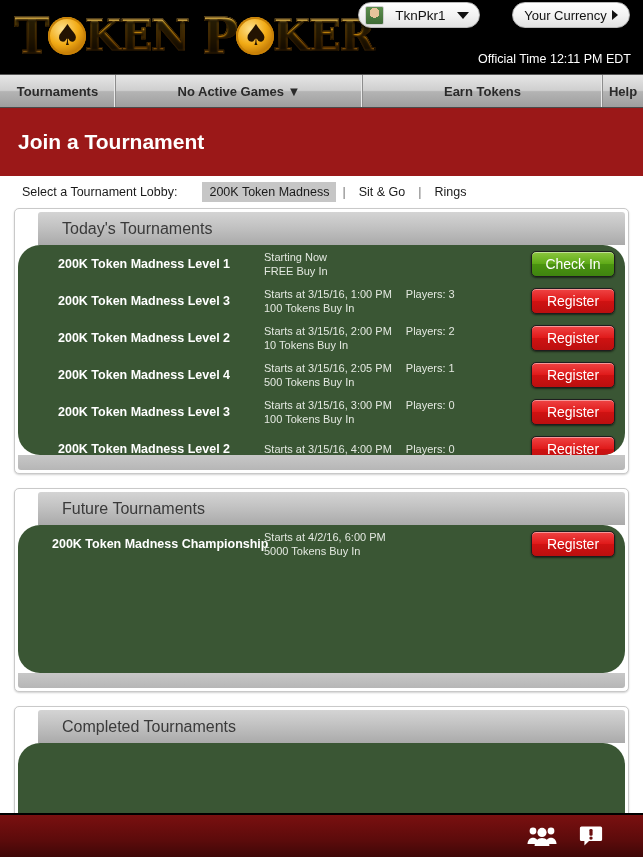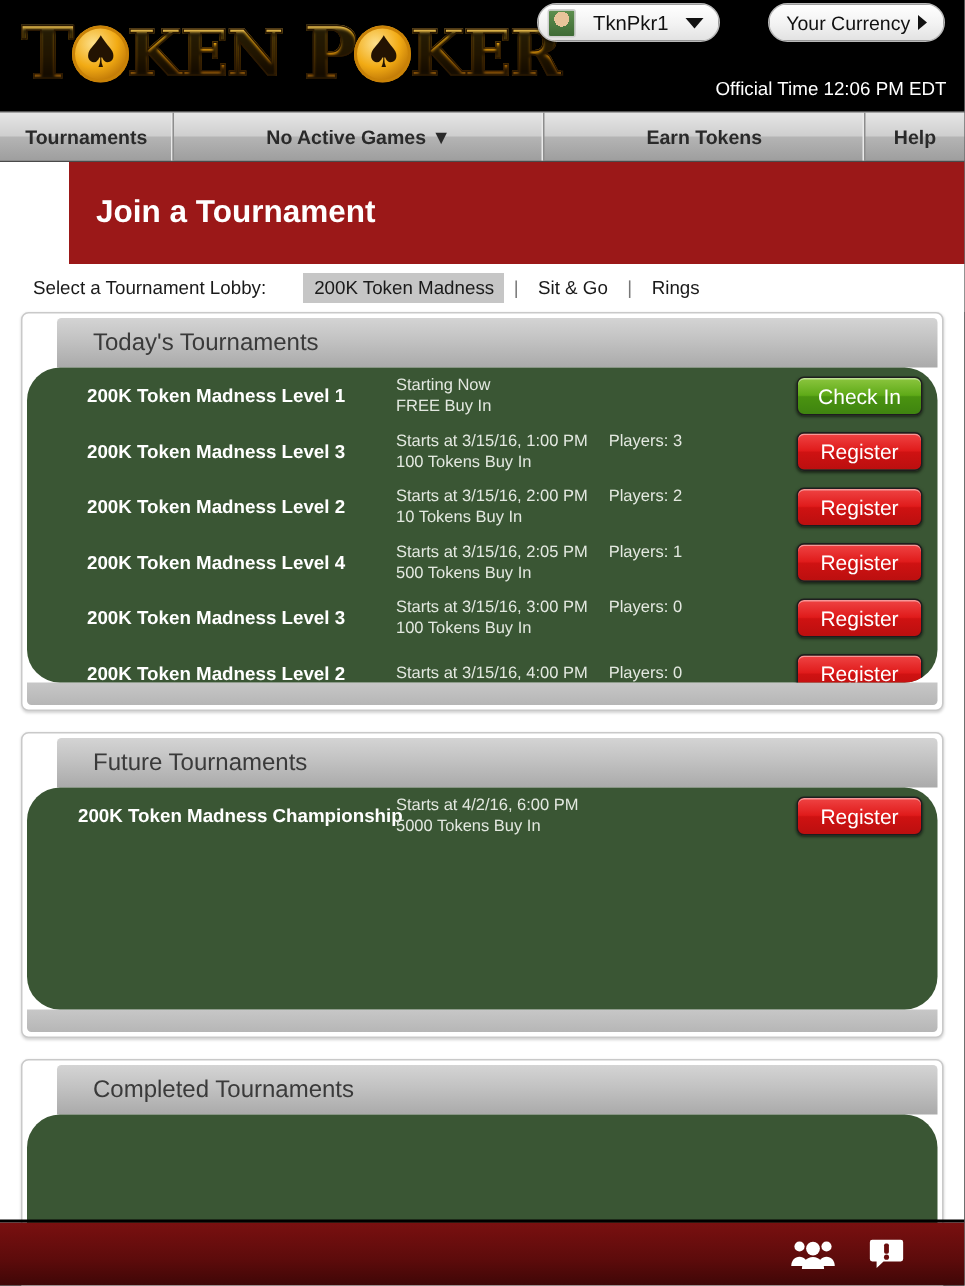--- a/index.html
+++ b/index.html
@@ -116,30 +116,29 @@
     display: flex; align-items: center; justify-content: center;
     font-size: 13px; font-weight: bold; color: #2a2a2a;
     border-right: 1px solid #8d8d8d;
     box-shadow: inset -1px 0 0 #eaeaea;
     cursor: pointer; user-select: none;
     white-space: nowrap;
   }
   .nav-item:last-child { border-right: none; box-shadow: none; }
   #nav-tournaments { width: 116px; }
   #nav-active-games { width: 247px; }
-  #nav-earn-tokens  { width: 214px; }
+  #nav-earn-tokens  { width: 240px; }
   #nav-help         { flex: 1; }
 
   
   .banner {
     height: 68px;
     background: #9b1818;
     display: flex; align-items: center;
     padding-left: 18px;
-    margin-left: 46px;
   }
   #page-title { color: #fff; font-size: 21px; font-weight: bold; }
 
   
   .lobby-row {
     height: 32px;
     background: #fff;
     display: flex; align-items: center;
     padding-left: 22px;
     font-size: 12.5px; color: #1a1a1a;
@@ -254,21 +253,21 @@
       <span class="avatar"></span>
       <span id="user-name">TknPkr1</span>
       <span class="caret-down"></span>
     </div>
 
     <div class="pill" id="currency-pill">
       <span class="lbl">Your Currency</span>
       <span class="caret-right"></span>
     </div>
 
-    <div id="official-time">Official Time 12:06 PM EDT</div>
+    <div id="official-time">Official Time 12:11 PM EDT</div>
   </div>
 
   <div class="nav">
     <div class="nav-item" id="nav-tournaments">Tournaments</div>
     <div class="nav-item" id="nav-active-games">No Active Games ▼</div>
     <div class="nav-item" id="nav-earn-tokens">Earn Tokens</div>
     <div class="nav-item" id="nav-help">Help</div>
   </div>
 
   <div class="banner">

